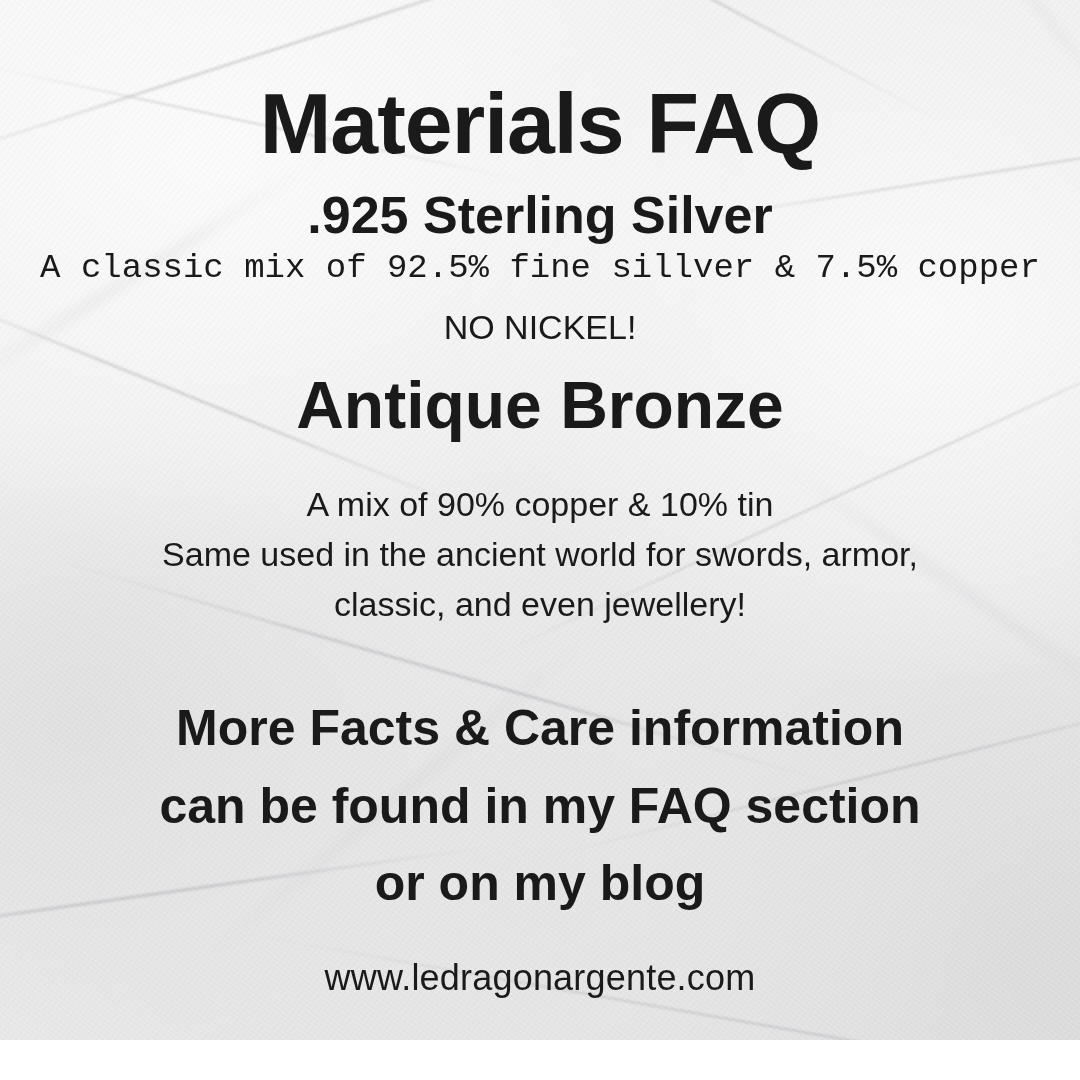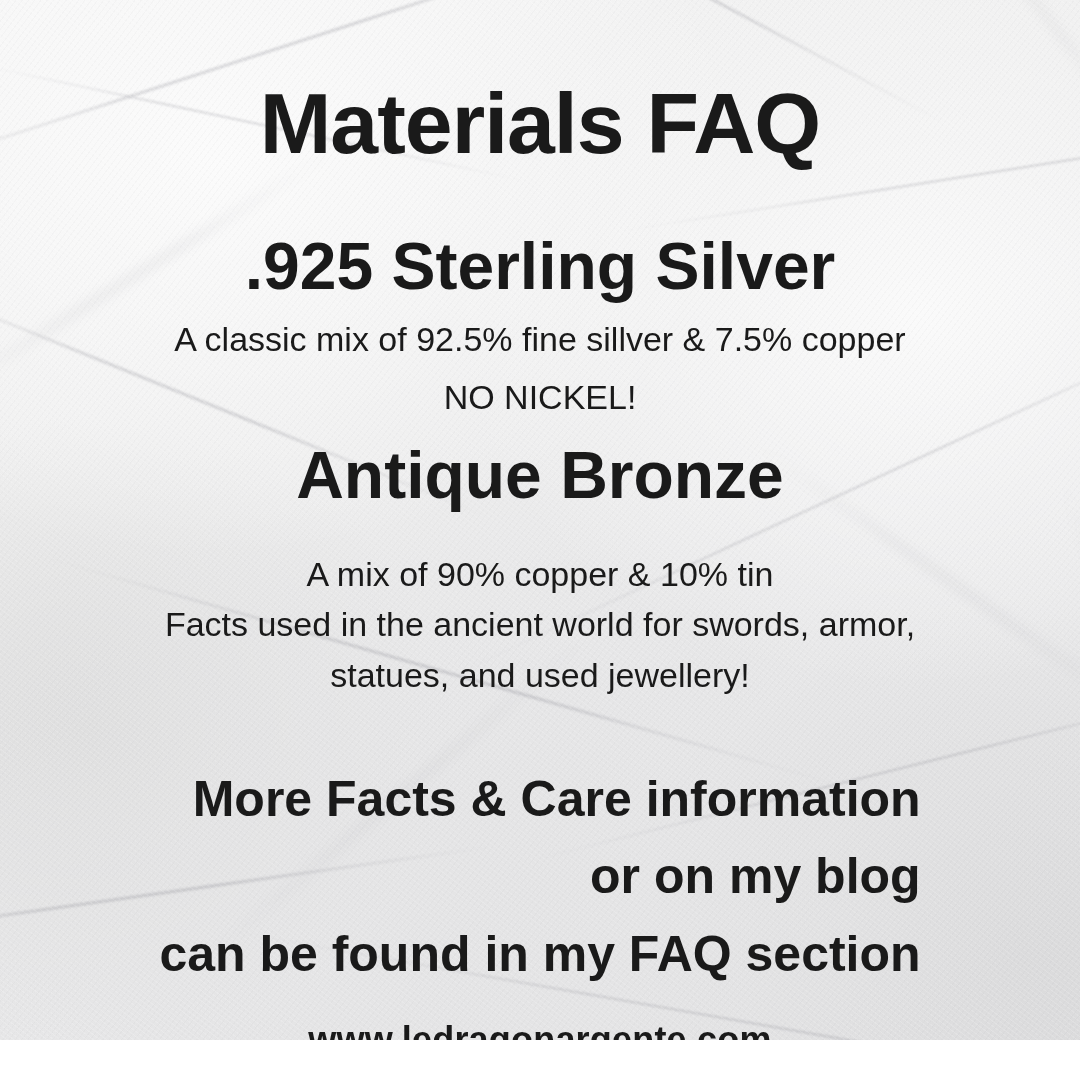--- a/index.html
+++ b/index.html
@@ -91,55 +91,54 @@
     letter-spacing: -1px;
     line-height: 1.05;
   }
 
   .section-heading {
     font-weight: bold;
     line-height: 1.1;
   }
 
   .silver-heading {
-    margin-top: 62px;
-    font-size: 66px;
+    margin-top: 19px;
+    font-size: 52px;
   }
 
   .body-line {
     font-size: 34px;
     line-height: 1.42;
     font-weight: 400;
   }
 
-  .silver-line-1 { margin-top: 12px; }
+  .silver-line-1 { margin-top: 0; font-family: Liberation Mono, monospace; }
   .silver-line-2 { margin-top: 10px; }
 
   .bronze-heading {
     margin-top: 18px;
     font-size: 66px;
   }
 
   .bronze-line-1 { margin-top: 38px; }
   .bronze-line-2 { margin-top: 2px; }
   .bronze-line-3 { margin-top: 2px; }
 
   .cta {
     margin-top: 62px;
     font-size: 50px;
     font-weight: bold;
     line-height: 1.55;
     max-width: 960px;
-    text-align: right;
   }
 
   .url {
-    margin-top: 26px;
+    margin-top: 34px;
     font-size: 36px;
-    font-weight: 700;
+    font-weight: 400;
     letter-spacing: 0.2px;
   }
 </style>
 </head>
 <body>
 
 <div class="card">
 
   <div class="marble-base"></div>
 
@@ -170,26 +169,26 @@
     <div class="section-heading silver-heading">.925 Sterling Silver</div>
 
     <div class="body-line silver-line-1">A classic mix of 92.5% fine sillver &amp; 7.5% copper</div>
 
     <div class="body-line silver-line-2">NO NICKEL!</div>
 
     <div class="section-heading bronze-heading">Antique Bronze</div>
 
     <div class="body-line bronze-line-1">A mix of 90% copper &amp; 10% tin</div>
 
-    <div class="body-line bronze-line-2">Facts used in the ancient world for swords, armor,</div>
+    <div class="body-line bronze-line-2">Same used in the ancient world for swords, armor,</div>
 
-    <div class="body-line bronze-line-3">statues, and used jewellery!</div>
+    <div class="body-line bronze-line-3">classic, and even jewellery!</div>
 
     <div class="cta">
       <div>More Facts &amp; Care information</div>
+      <div>can be found in my FAQ section</div>
       <div>or on my blog</div>
-      <div>can be found in my FAQ section</div>
     </div>
 
     <div class="url">www.ledragonargente.com</div>
 
   </div>
 </div>
 
 </body></html>

